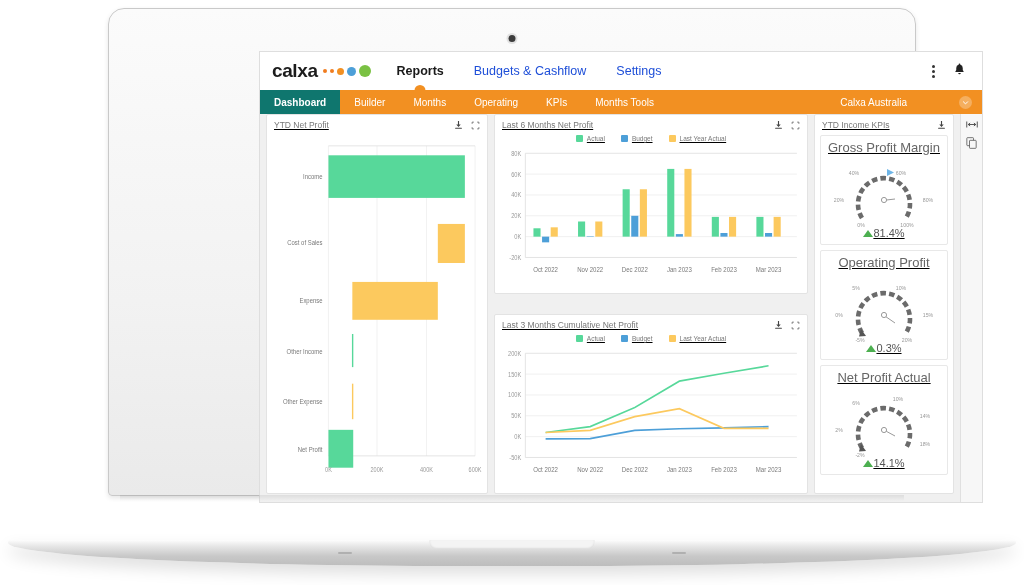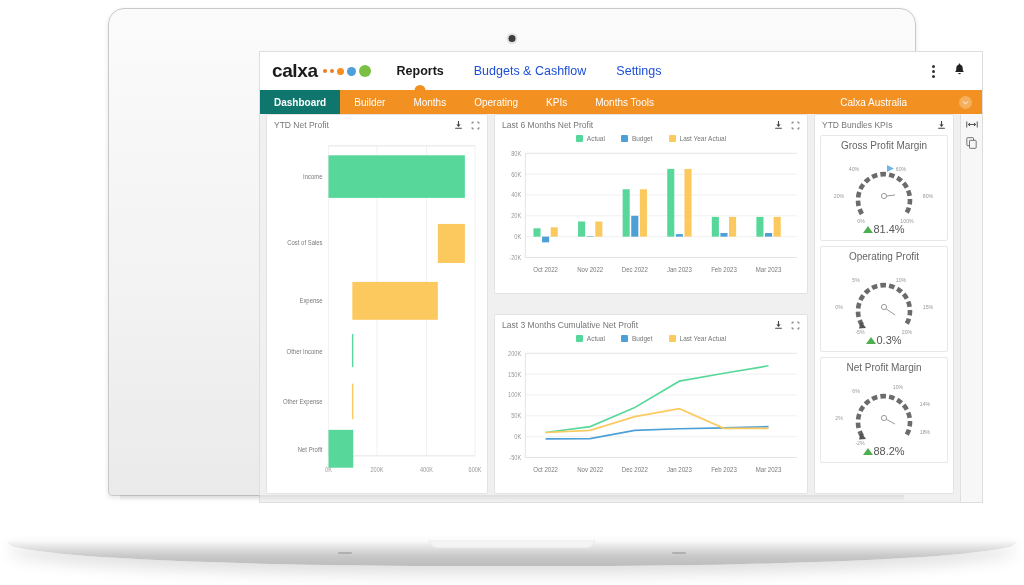--- a/index.html
+++ b/index.html
@@ -110,21 +110,21 @@
     text-align:center; font-size:10.5px; color:#8a8a8a; padding:8px 0 6px;
   }
 
   .panels { flex:1; display:flex; gap:6px; padding:0 6px 8px 6px; min-height:0; }
   .col-left { width:222px; display:flex; flex-direction:column; }
   .col-mid { flex:1; display:flex; flex-direction:column; gap:20px; min-width:0; }
   .col-right { width:140px; display:flex; flex-direction:column; }
 
   .card {
     background:#fff; border:1px solid #e3e3e3; border-radius:2px;
-    display:flex; flex-direction:column; min-height:0;
+    display:flex; flex-direction:column; min-height:0;text-decoration:underline;
   }
   .card-head {
     display:flex; align-items:center; padding:5px 7px 2px 7px; flex-shrink:0;
   }
   .card-title { font-size:8.5px; color:#777; }
   .card-icons { margin-left:auto; display:flex; align-items:center; gap:8px; }
   .icon-btn { cursor:pointer; line-height:0; }
   .card-body { flex:1; position:relative; min-height:0; padding:2px 4px 4px; }
 
   
@@ -139,21 +139,21 @@
   .cat-txt  { font-size:6px;   fill:#7a7a7a; font-family:"Liberation Sans",sans-serif; }
   .grid-l   { stroke:#ececec; stroke-width:.7; }
   .axis-l   { stroke:#dcdcdc; stroke-width:.7; }
 
   
   .kpi-list { padding:3px 5px 5px; display:flex; flex-direction:column; gap:5px; overflow:hidden; }
   .kpi-card {
     border:1px solid #e8e8e8; border-radius:2px; background:#fff;
     padding:4px 2px 5px; display:flex; flex-direction:column; align-items:center;
   }
-  .kpi-title { font-size:10px; color:#666; margin-bottom:1px; }
+  .kpi-title { font-size:13px; color:#666; margin-bottom:1px; }
   .kpi-gauge { line-height:0; }
   .kpi-val { display:flex; align-items:center; margin-top:-1px; }
   .kpi-arrow { width:0;height:0; border-left:5px solid transparent; border-right:5px solid transparent; border-bottom:7px solid #4caf50; }
   .kpi-num { font-size:11px; color:#555; }
   .gauge-txt { font-size:5.2px; fill:#999; font-family:"Liberation Sans",sans-serif; }
 
   
   .rail {
     width:22px; background:#f7f7f7; border-left:1px solid #e0e0e0;
     display:flex; flex-direction:column; align-items:center; gap:8px; padding-top:6px; flex-shrink:0;
@@ -462,21 +462,21 @@
                         <text class="cat-txt" x="266" y="104" text-anchor="middle">Mar 2023</text>
                       </g>
                     </svg>
                   </div>
                 </div>
               </div>
 
               <div class="col-right">
                 <div class="card" style="flex:1;">
                   <div class="card-head">
-                    <span class="card-title">YTD Bundles KPIs</span>
+                    <span class="card-title">YTD Income KPIs</span>
                     <span class="card-icons">
                       <span class="icon-btn">
                         <svg width="9" height="10" viewBox="0 0 16 16" fill="#444">
                             <path d="M7 1h2v6h3l-4 4.5L4 7h3z"></path>
                             <rect x="2" y="13" width="12" height="1.6" rx=".6"></rect>
                           </svg>
                       </span>
                     </span>
                   </div>
 
@@ -532,21 +532,21 @@
                           </g>
                         </svg>
                       </div>
                       <div class="kpi-val">
                         <span class="kpi-arrow"></span>
                         <span class="kpi-num">0.3%</span>
                       </div>
                     </div>
 
                     <div class="kpi-card">
-                      <div class="kpi-title">Net Profit Margin</div>
+                      <div class="kpi-title">Net Profit Actual</div>
                       <div class="kpi-gauge">
                         <svg width="118" height="72" viewBox="0 0 118 72">
                           <g>
                             <path d="M37 62 A 26 26 0 1 1 81 62" fill="none" stroke="#6b6b6b" stroke-width="4.6" stroke-dasharray="5.5 3.1" stroke-linecap="butt"></path>
                           </g>
                           <g>
                             <circle cx="59" cy="44" r="2.6" fill="none" stroke="#9a9a9a" stroke-width="1"></circle>
                             <line x1="61.3" y1="45.3" x2="70" y2="50" stroke="#9a9a9a" stroke-width="1"></line>
                           </g>
                           <polygon points="36,58 41,65 34,65.5" fill="#555"></polygon>
@@ -555,21 +555,21 @@
                             <text class="gauge-txt" x="31" y="19" text-anchor="middle">6%</text>
                             <text class="gauge-txt" x="73" y="15" text-anchor="middle">10%</text>
                             <text class="gauge-txt" x="100" y="32" text-anchor="middle">14%</text>
                             <text class="gauge-txt" x="35" y="71" text-anchor="middle">-2%</text>
                             <text class="gauge-txt" x="100" y="60" text-anchor="middle">18%</text>
                           </g>
                         </svg>
                       </div>
                       <div class="kpi-val">
                         <span class="kpi-arrow"></span>
-                        <span class="kpi-num">88.2%</span>
+                        <span class="kpi-num">14.1%</span>
                       </div>
                     </div>
 
                   </div>
                 </div>
               </div>
 
             </div>
           </div>
 

